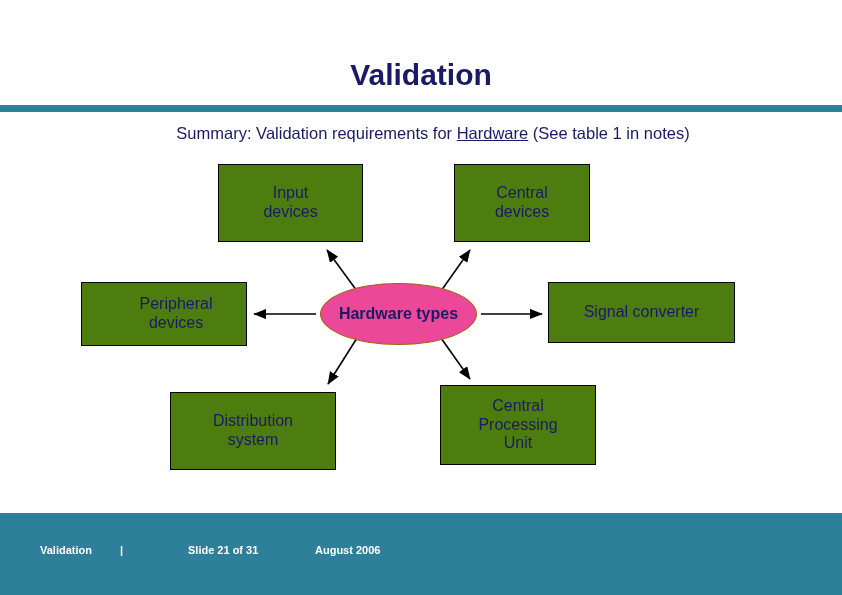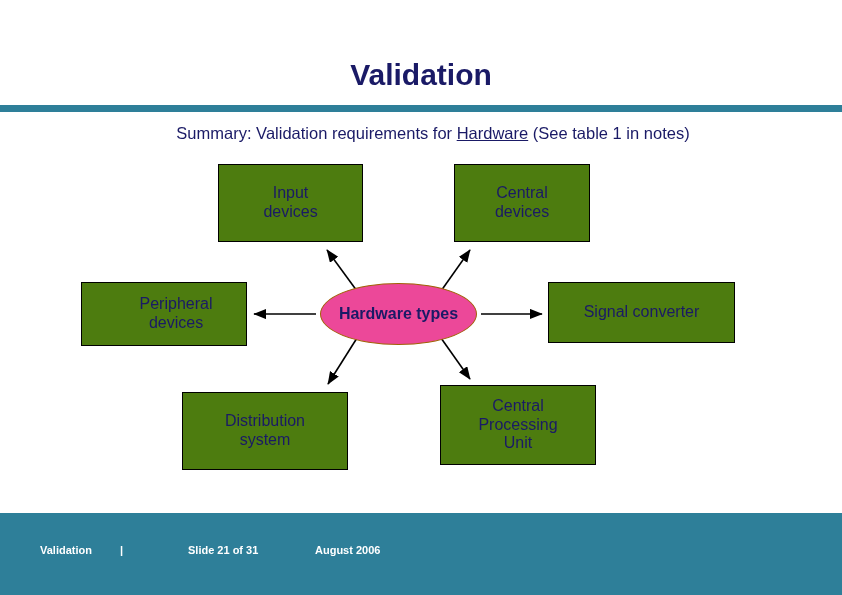--- a/index.html
+++ b/index.html
@@ -78,21 +78,21 @@
     align-items: center;
     justify-content: center;
     text-align: center;
     box-sizing: border-box;
   }
   
   #box-input     { left: 218px; top: 164px; width: 145px; height: 78px; }
   #box-output    { left: 454px; top: 164px; width: 136px; height: 78px; }
   #box-peripheral{ left: 81px;  top: 282px; width: 166px; height: 64px; padding-left: 24px; }
   #box-signal    { left: 548px; top: 282px; width: 187px; height: 61px; }
-  #box-distribution { left: 182px; top: 392px; width: 166px; height: 78px; }
+  #box-distribution { left: 170px; top: 392px; width: 166px; height: 78px; }
   #box-cpu       { left: 440px; top: 385px; width: 156px; height: 80px; }
   #ellipse-hardware { left: 320px; top: 283px; width: 157px; height: 62px; }
 
   .arrows {
     position: absolute;
     left: 0; top: 0;
     width: 842px;
     height: 595px;
     pointer-events: none;
   }

